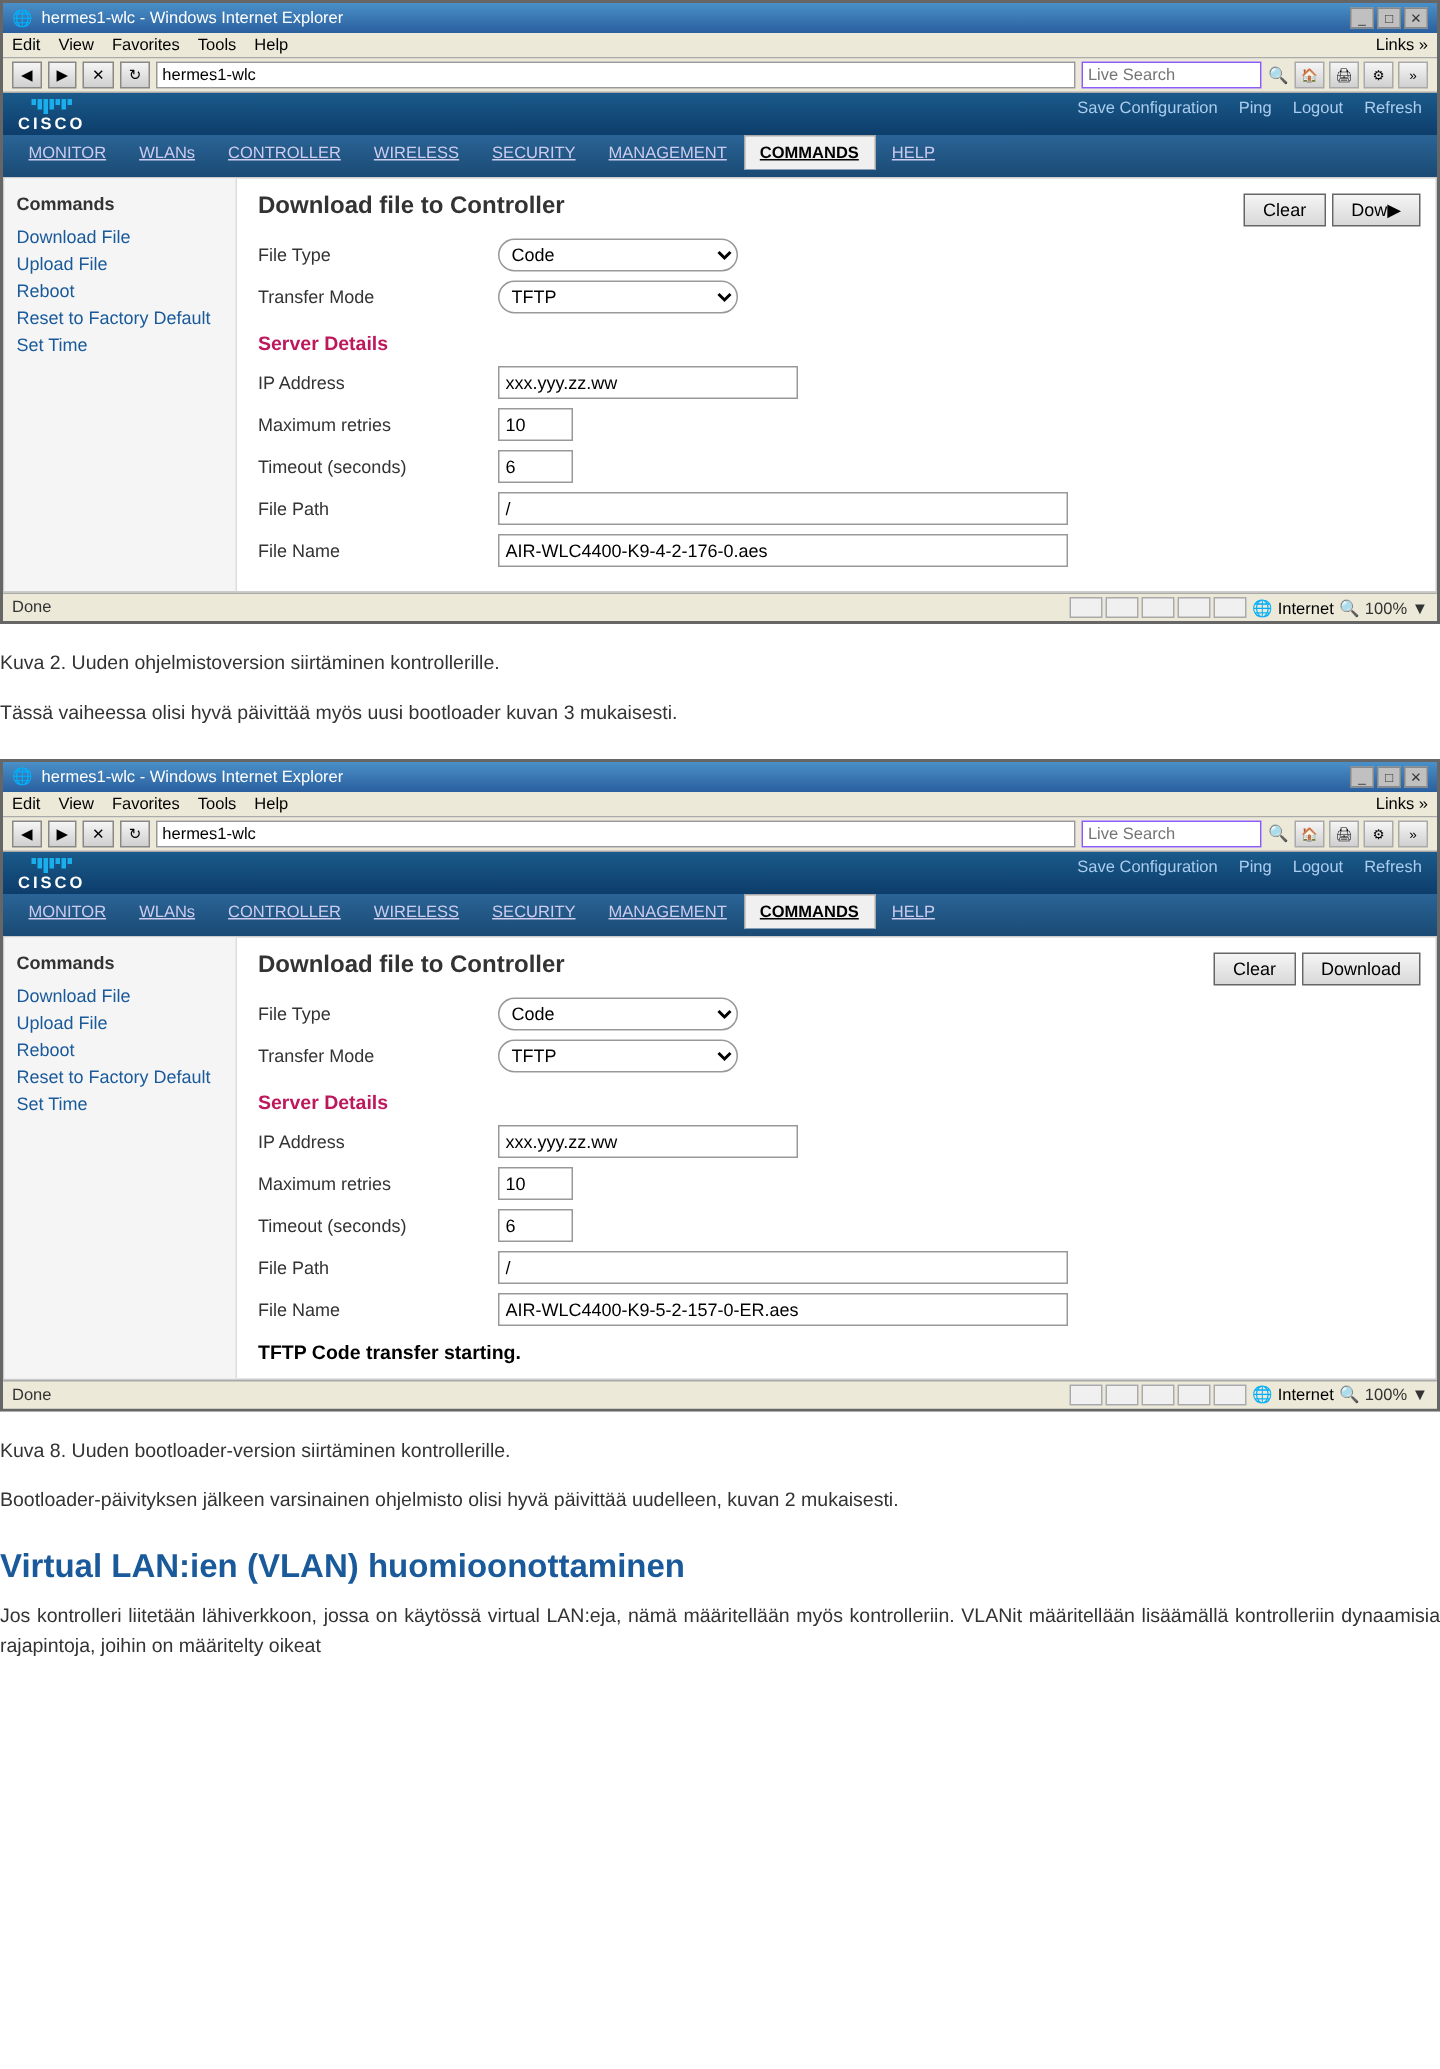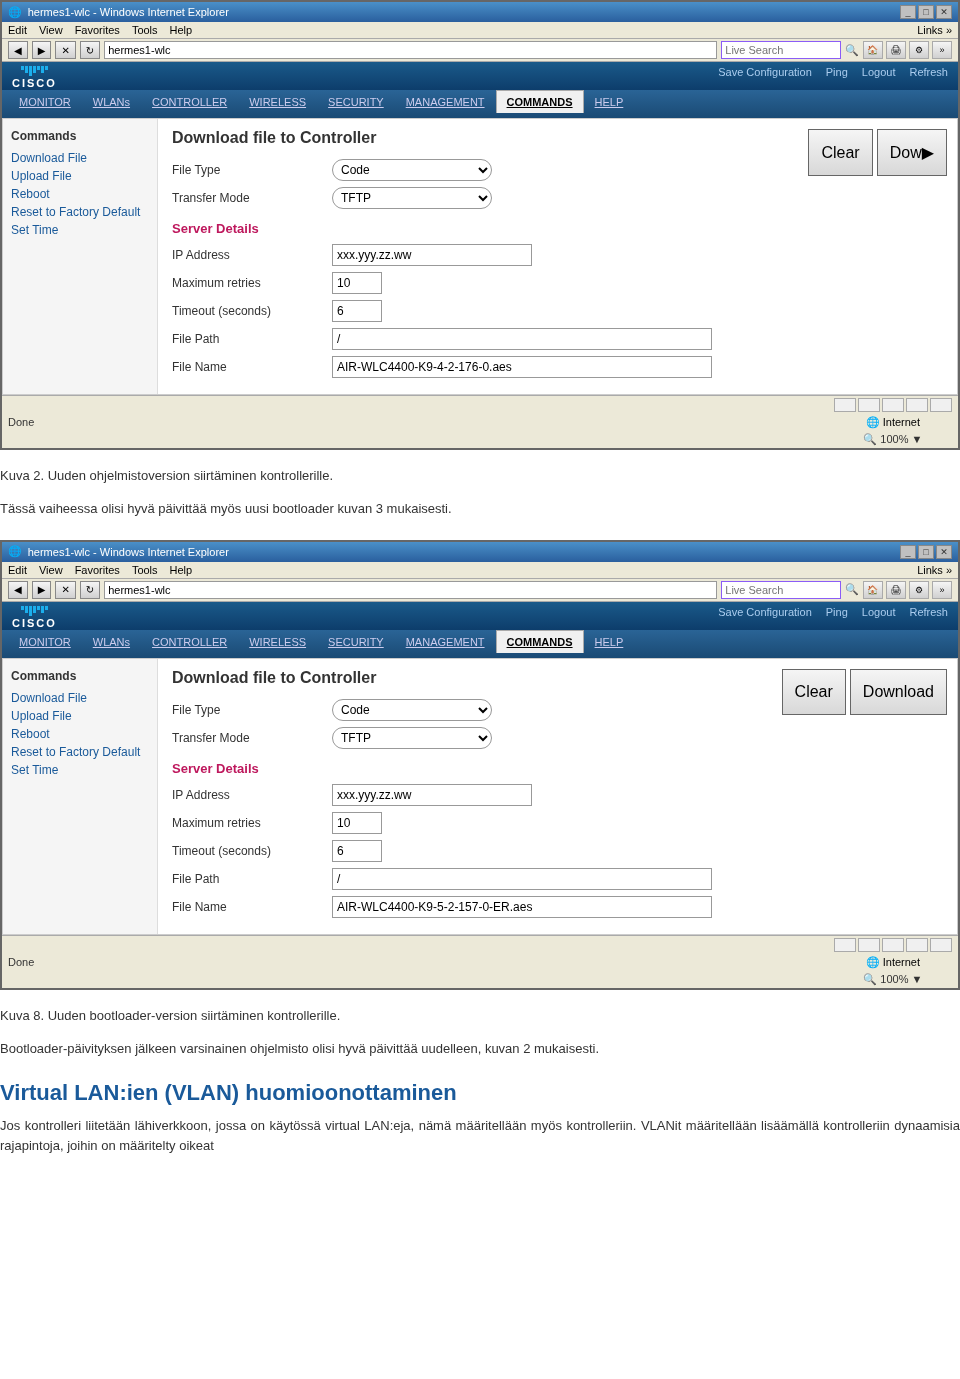--- a/index.html
+++ b/index.html
@@ -174,22 +174,22 @@
       margin-bottom: 12px;
     }
     .action-buttons {
       position: absolute;
       top: 10px;
       right: 10px;
       display: flex;
       gap: 4px;
     }
     .action-btn {
-      padding: 13px 12px;
-      font-size: 16px;
+      padding: 3px 12px;
+      font-size: 12px;
       border: 1px solid #666;
       cursor: pointer;
       background: linear-gradient(to bottom, #f5f5f5, #d8d8d8);
     }
 
     .form-row {
       display: flex;
       align-items: center;
       margin-bottom: 6px;
     }
@@ -223,21 +223,21 @@
     .status-bar {
       background: #ece9d8;
       border-top: 1px solid #aaa;
       padding: 2px 6px;
       display: flex;
       align-items: center;
       justify-content: space-between;
       font-size: 11px;
     }
     .status-left { color: #333; text-align: center; }
-    .status-right { display: flex; align-items: center; gap: 4px; flex-direction: column; }
+    .status-right { display: flex; align-items: center; gap: 4px; }
     .status-boxes { display: flex; gap: 2px; }
     .status-box {
       width: 22px; height: 14px;
       border: 1px solid #aaa;
       background: #f0f0f0;
       display: inline-flex; align-items: center; justify-content: center;
     }
     .internet-icon {
       display: inline-flex; align-items: center; gap: 3px; font-size: 11px;
     }
@@ -575,20 +575,21 @@
           <input type="text" class="full-width" value="/" style="">
         </div>
       </div>
       <div class="form-row">
         <div class="form-label">File Name</div>
         <div class="form-field">
           <input type="text" class="full-width" value="AIR-WLC4400-K9-5-2-157-0-ER.aes" style="">
         </div>
       </div>
 
+      <div class="tftp-status">TFTP Code transfer starting.</div>
     </div>
   </div>
 
   <div class="status-bar">
     <span class="status-left">Done</span>
     <div class="status-right">
       <div class="status-boxes">
         <span class="status-box"></span>
         <span class="status-box"></span>
         <span class="status-box"></span>

